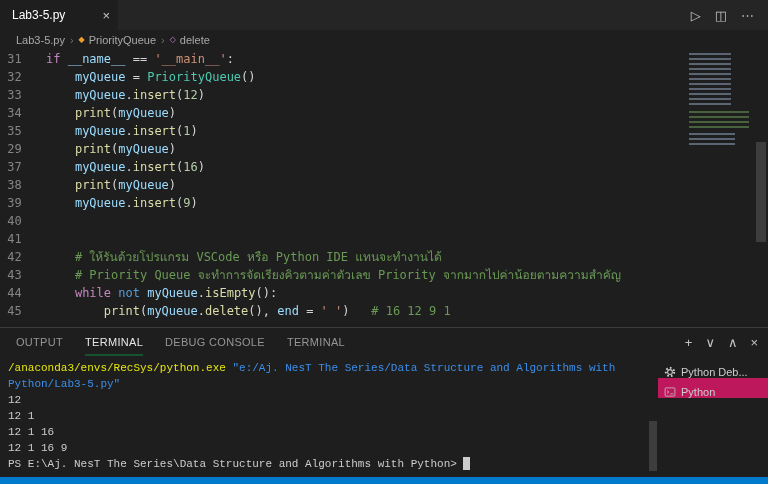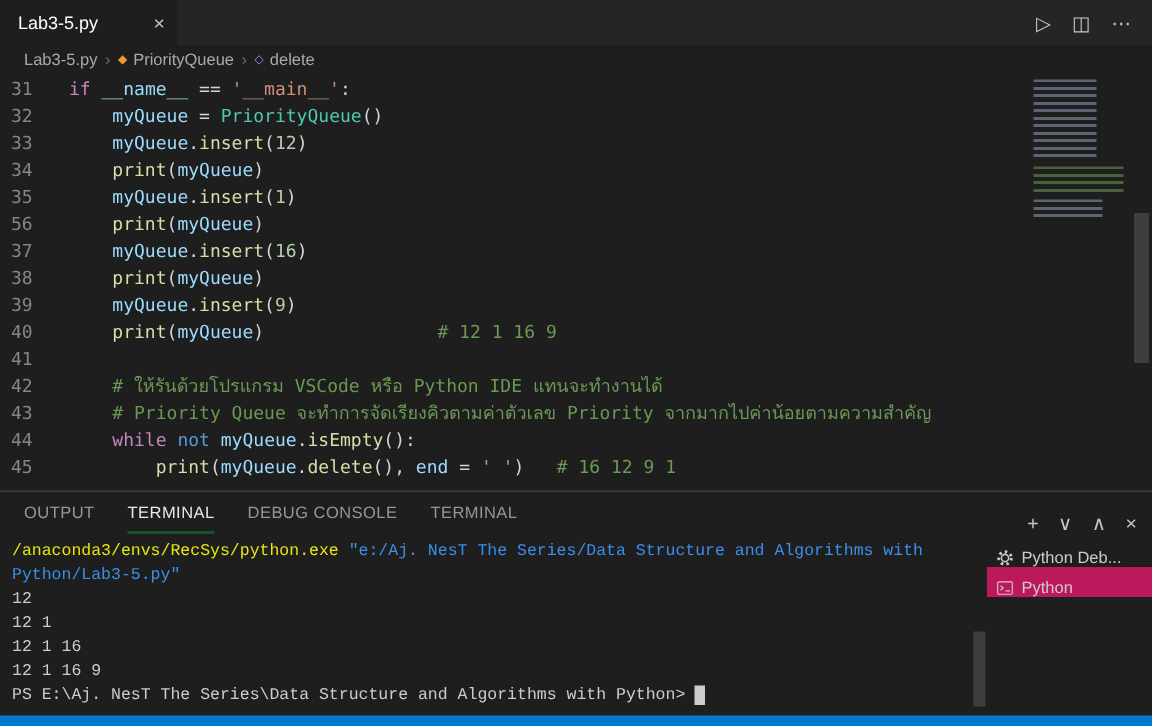--- a/index.html
+++ b/index.html
@@ -32,21 +32,21 @@
   .tk-num{color:var(--number)} .tk-cm{color:var(--comment)} .tk-pl{color:var(--plain)}
   .minimap{position:absolute;top:3px;right:15px;width:64px;height:112px}
   .mm-a{height:52px;width:42px;background:repeating-linear-gradient(to bottom,rgba(150,170,200,.5) 0 2px,transparent 2px 5px)}
   .mm-b{margin-top:6px;height:18px;width:60px;background:repeating-linear-gradient(to bottom,rgba(106,153,85,.55) 0 2px,transparent 2px 5px)}
   .mm-c{margin-top:4px;height:12px;width:46px;background:repeating-linear-gradient(to bottom,rgba(150,170,200,.5) 0 2px,transparent 2px 5px)}
   .editor-scrollbar{position:absolute;top:0;right:0;width:14px;height:100%}
   .editor-scrollbar .thumb{position:absolute;top:92px;right:2px;width:10px;height:100px;background:rgba(121,121,121,.35)}
 
   
   .panel{flex:none;height:150px;border-top:1px solid #3c3c3c;display:flex;flex-direction:column;background:#1e1e1e}
-  .panel-header{height:28px;flex:none;display:flex;align-items:flex-end;padding:0 10px 0 16px}
+  .panel-header{height:28px;flex:none;display:flex;align-items:center;padding:0 10px 0 16px}
   .panel-tabs{display:flex;gap:22px}
   .panel-tab{font-size:11px;color:#969696;letter-spacing:.3px;line-height:27px;height:27px;white-space:nowrap}
   .panel-tab.active{color:#e7e7e7;border-bottom:2px solid #14532d}
   .panel-actions{margin-left:auto;display:flex;gap:13px;color:#c5c5c5;font-size:13px;align-items:center}
   .panel-body{flex:1;display:flex;position:relative;overflow:hidden}
   .terminal{flex:1;position:relative;padding:4px 0 0 8px;overflow:hidden}
   .term-line{font-family:Liberation Mono, monospace;font-size:11px;line-height:16px;white-space:pre;overflow:hidden}
   .ts-yellow{color:var(--terminal_yellow)} .ts-blue{color:var(--terminal_blue)} .ts-plain{color:var(--terminal_fg)}
   .term-cursor{display:inline-block;width:7px;height:13px;background:#cccccc;vertical-align:text-bottom}
   .terminal-scrollbar{position:absolute;right:0;top:0;width:10px;height:100%}
@@ -92,25 +92,25 @@
       </span>
     </div>
 
   <div class="editor">
     <div class="editor-lines">
         <div class="code-line"><span class="gutter">31</span><span class="code-text"><span class="tk-kw">if</span><span class="tk-pl"> </span><span class="tk-var">__name__</span><span class="tk-pl"> == </span><span class="tk-str">'__main__'</span><span class="tk-pl">:</span></span></div>
         <div class="code-line"><span class="gutter">32</span><span class="code-text"><span class="tk-pl">    </span><span class="tk-var">myQueue</span><span class="tk-pl"> = </span><span class="tk-cls">PriorityQueue</span><span class="tk-pl">()</span></span></div>
         <div class="code-line"><span class="gutter">33</span><span class="code-text"><span class="tk-pl">    </span><span class="tk-var">myQueue</span><span class="tk-pl">.</span><span class="tk-fn">insert</span><span class="tk-pl">(</span><span class="tk-num">12</span><span class="tk-pl">)</span></span></div>
         <div class="code-line"><span class="gutter">34</span><span class="code-text"><span class="tk-pl">    </span><span class="tk-fn">print</span><span class="tk-pl">(</span><span class="tk-var">myQueue</span><span class="tk-pl">)</span></span></div>
         <div class="code-line"><span class="gutter">35</span><span class="code-text"><span class="tk-pl">    </span><span class="tk-var">myQueue</span><span class="tk-pl">.</span><span class="tk-fn">insert</span><span class="tk-pl">(</span><span class="tk-num">1</span><span class="tk-pl">)</span></span></div>
-        <div class="code-line"><span class="gutter">56</span><span class="code-text"><span class="tk-pl">    </span><span class="tk-fn">print</span><span class="tk-pl">(</span><span class="tk-var">myQueue</span><span class="tk-pl">)</span></span></div>
+        <div class="code-line"><span class="gutter">29</span><span class="code-text"><span class="tk-pl">    </span><span class="tk-fn">print</span><span class="tk-pl">(</span><span class="tk-var">myQueue</span><span class="tk-pl">)</span></span></div>
         <div class="code-line"><span class="gutter">37</span><span class="code-text"><span class="tk-pl">    </span><span class="tk-var">myQueue</span><span class="tk-pl">.</span><span class="tk-fn">insert</span><span class="tk-pl">(</span><span class="tk-num">16</span><span class="tk-pl">)</span></span></div>
         <div class="code-line"><span class="gutter">38</span><span class="code-text"><span class="tk-pl">    </span><span class="tk-fn">print</span><span class="tk-pl">(</span><span class="tk-var">myQueue</span><span class="tk-pl">)</span></span></div>
         <div class="code-line"><span class="gutter">39</span><span class="code-text"><span class="tk-pl">    </span><span class="tk-var">myQueue</span><span class="tk-pl">.</span><span class="tk-fn">insert</span><span class="tk-pl">(</span><span class="tk-num">9</span><span class="tk-pl">)</span></span></div>
-        <div class="code-line"><span class="gutter">40</span><span class="code-text"><span class="tk-pl">    </span><span class="tk-fn">print</span><span class="tk-pl">(</span><span class="tk-var">myQueue</span><span class="tk-pl">)</span><span class="tk-pl">                </span><span class="tk-cm"># 12 1 16 9</span></span></div>
+        <div class="code-line"><span class="gutter">40</span></div>
         <div class="code-line"><span class="gutter">41</span><span class="code-text"><span class="tk-pl">    </span></span></div>
         <div class="code-line"><span class="gutter">42</span><span class="code-text"><span class="tk-pl">    </span><span class="tk-cm"># ให้รันด้วยโปรแกรม VSCode หรือ Python IDE แทนจะทำงานได้</span></span></div>
         <div class="code-line"><span class="gutter">43</span><span class="code-text"><span class="tk-pl">    </span><span class="tk-cm"># Priority Queue จะทำการจัดเรียงคิวตามค่าตัวเลข Priority จากมากไปค่าน้อยตามความสำคัญ</span></span></div>
         <div class="code-line"><span class="gutter">44</span><span class="code-text"><span class="tk-pl">    </span><span class="tk-kw">while</span><span class="tk-pl"> </span><span class="tk-kw2">not</span><span class="tk-pl"> </span><span class="tk-var">myQueue</span><span class="tk-pl">.</span><span class="tk-fn">isEmpty</span><span class="tk-pl">():</span></span></div>
         <div class="code-line"><span class="gutter">45</span><span class="code-text"><span class="tk-pl">        </span><span class="tk-fn">print</span><span class="tk-pl">(</span><span class="tk-var">myQueue</span><span class="tk-pl">.</span><span class="tk-fn">delete</span><span class="tk-pl">(), </span><span class="tk-var">end</span><span class="tk-pl"> = </span><span class="tk-str">' '</span><span class="tk-pl">)</span><span class="tk-pl">   </span><span class="tk-cm"># 16 12 9 1</span></span></div>
       </div>
     <div class="minimap">
       <div class="mm-a"></div>
       <div class="mm-b"></div>
       <div class="mm-c"></div>

